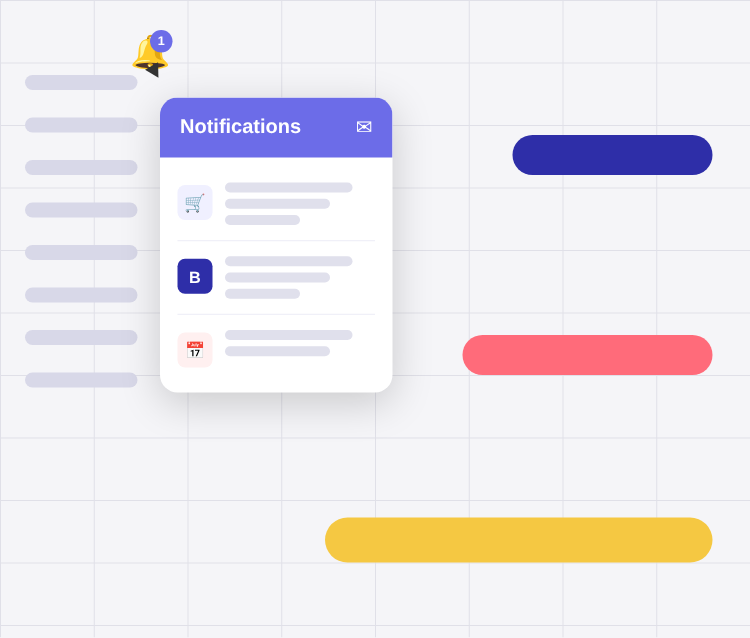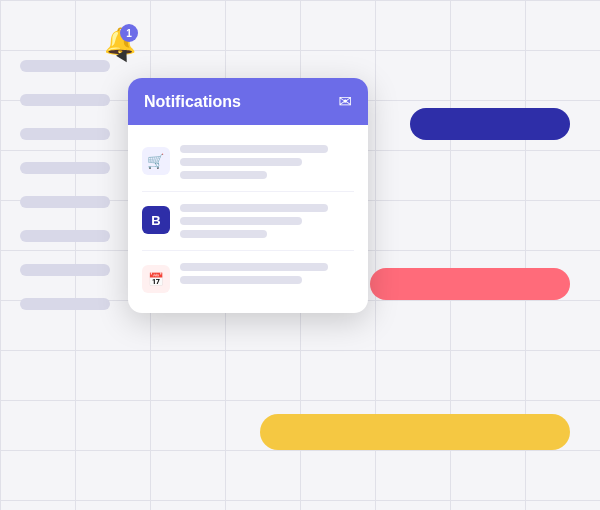--- a/index.html
+++ b/index.html
@@ -122,21 +122,21 @@
       border-right: 6px solid transparent;
       border-top: 11px solid #333;
       transform: rotate(-30deg);
     }
 
     
     .notifications-panel {
       position: absolute;
       top: 78px;
       left: 128px;
-      width: 240px;
+      width: 186px;
       background: white;
       border-radius: 14px;
       box-shadow: 0 8px 32px rgba(0,0,0,0.18);
       overflow: hidden;
       z-index: 10;
     }
 
     .panel-header {
       background: #6c6ce8;
       padding: 14px 16px;

